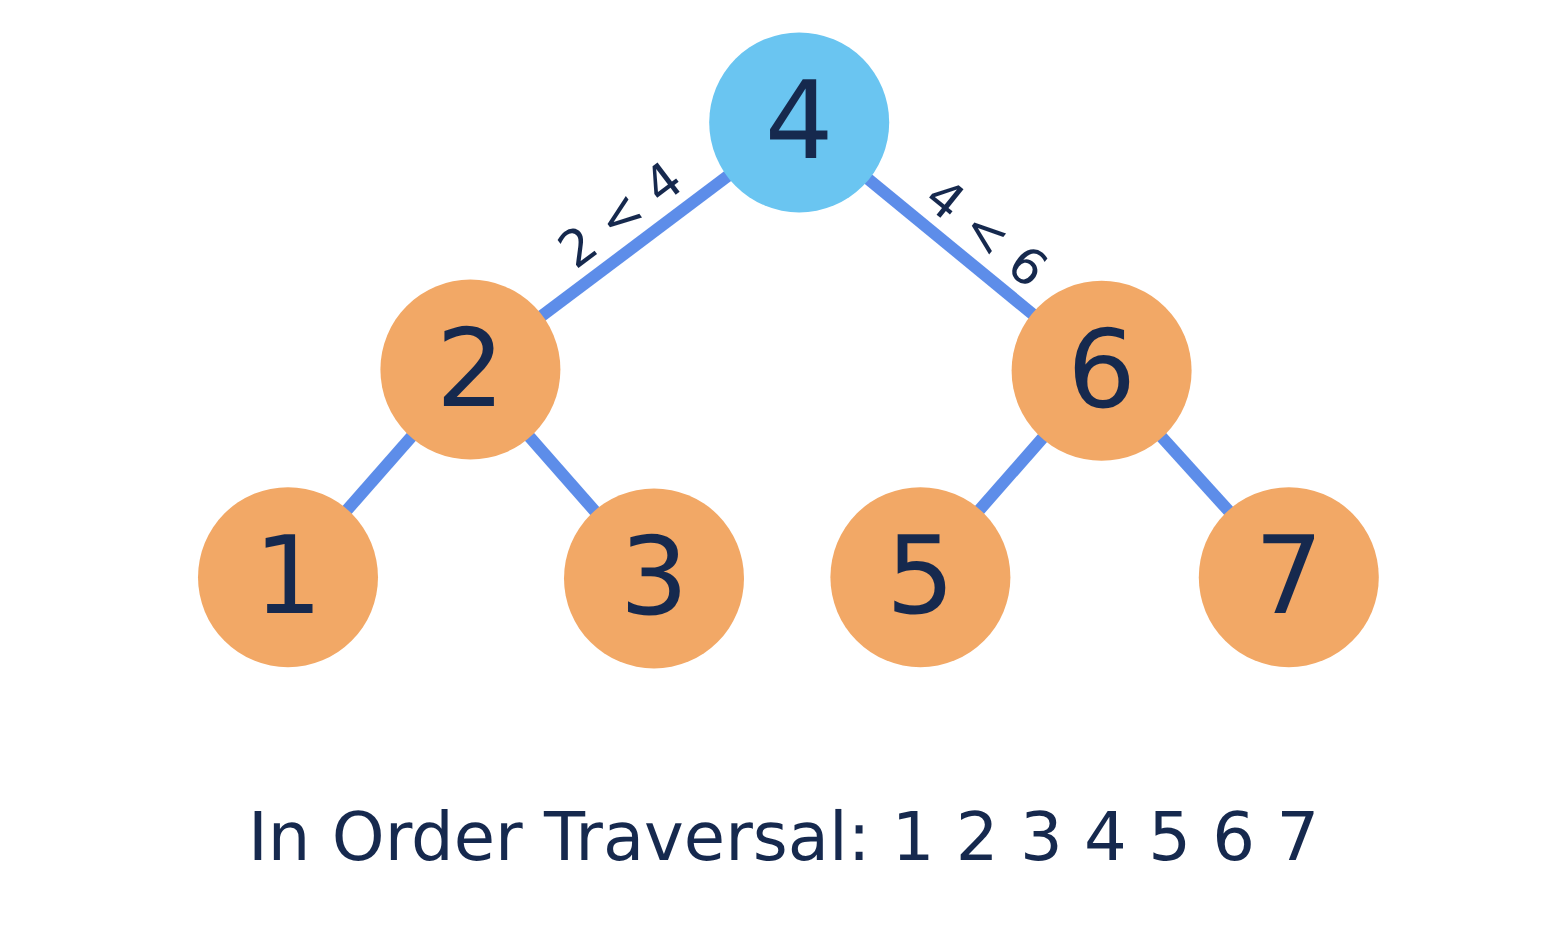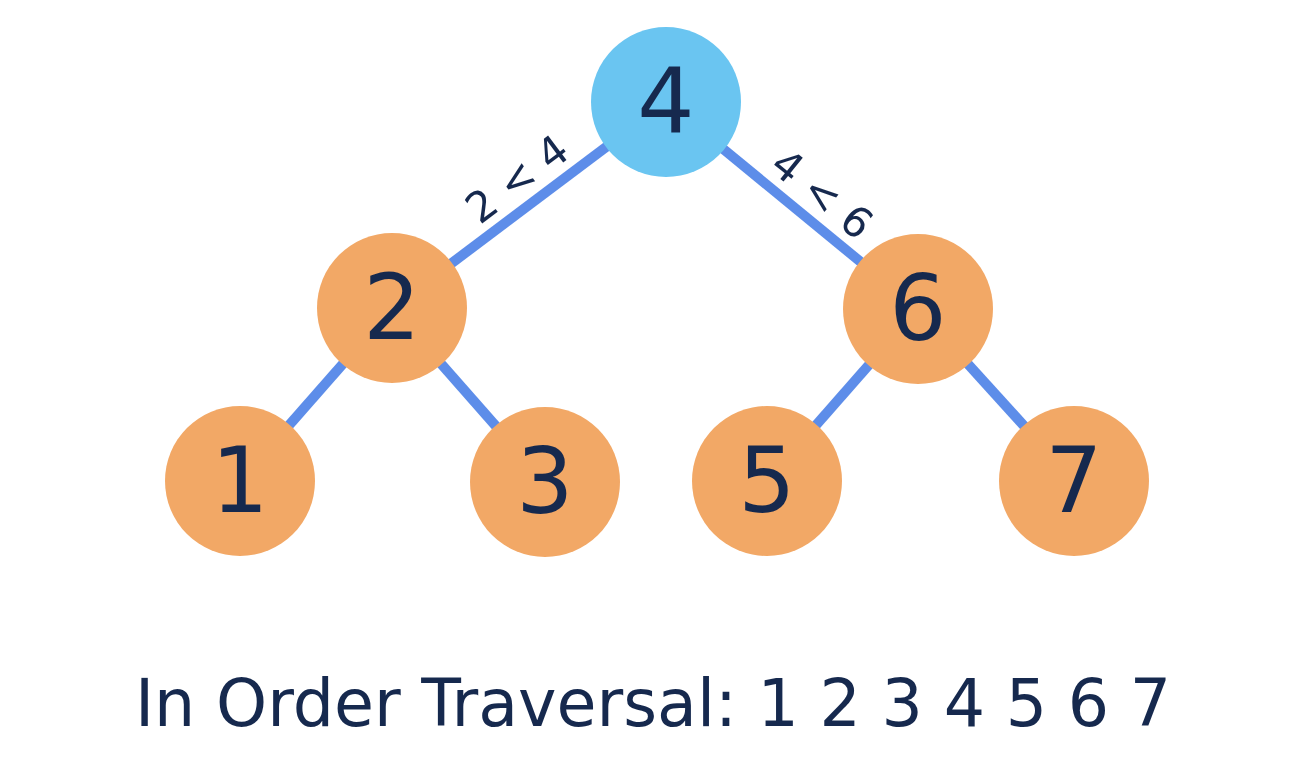--- a/index.html
+++ b/index.html
@@ -61,21 +61,21 @@
     left: 822px;
     top: 194px;
     transform: translate(-50%, -50%) rotate(39deg);
   }
   .caption {
     position: absolute;
     left: 0;
     top: 668px;
     width: 100%;
     text-align: center;
-    font-size: 65px;
+    font-size: 56px;
     line-height: 1.1;
     white-space: nowrap;
     color: var(--text, #16294e);
   }
 </style>
 </head>
 <body>
 
 <div class="canvas">
 

